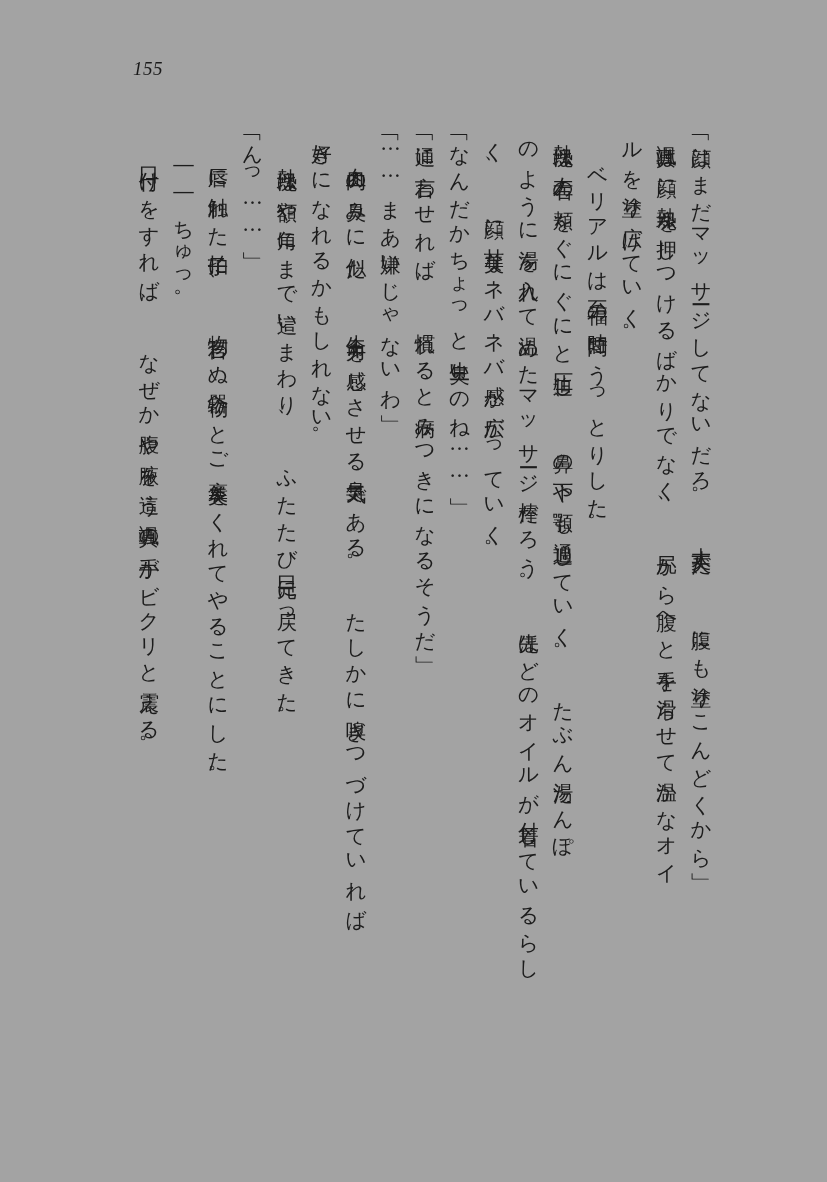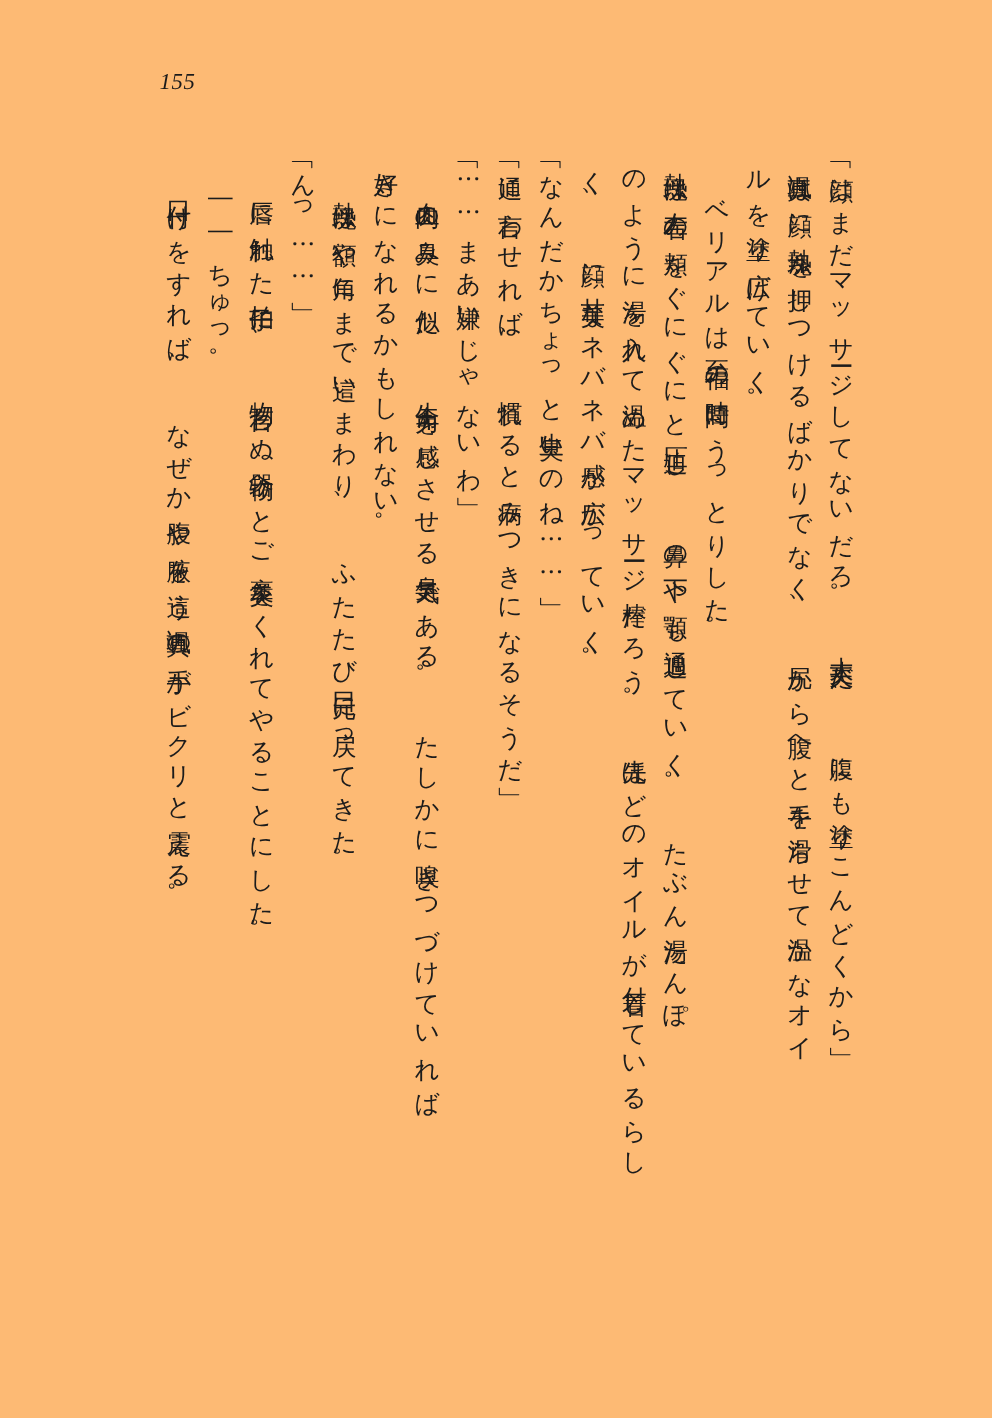--- a/index.html
+++ b/index.html
@@ -8,21 +8,21 @@
     background: #ffffff;
   }
   body {
     font-family: "Liberation Serif", "DejaVu Serif", serif;
     color: #1a1a1a;
   }
   .page {
     position: relative;
     width: 827px;
     height: 1182px;
-    background: #fdba74;
+    background: #a3a3a3;
     overflow: hidden;
     box-sizing: border-box;
   }
   .page-number {
     position: absolute;
     top: 58px;
     left: 133px;
     font-size: 19px;
     font-style: italic;
     font-family: "Liberation Serif", "DejaVu Serif", serif;

